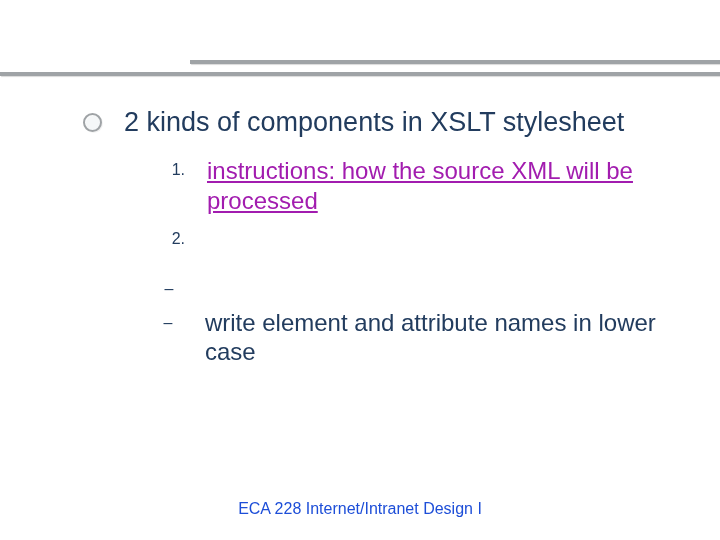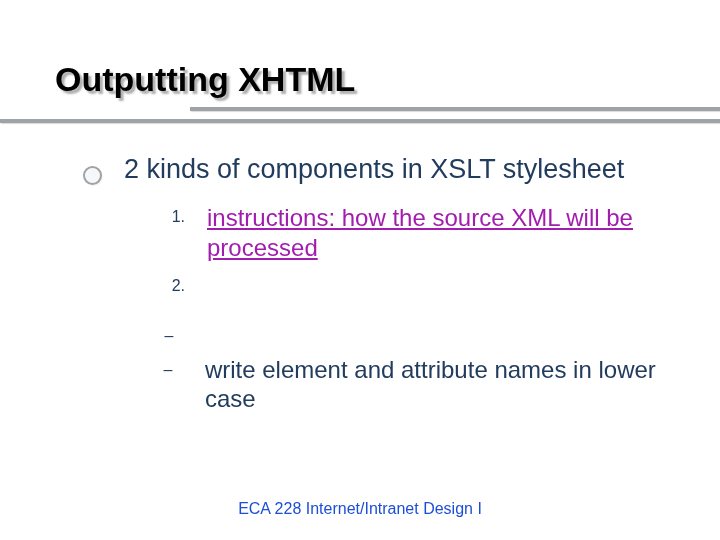--- a/index.html
+++ b/index.html
@@ -49,21 +49,21 @@
     right: 0;
     height: 4px;
     background: #9fa3a6;
     box-shadow: 1px 1px 1px rgba(0,0,0,0.15);
   }
   .content {
     padding-left: 28px;
   }
   .l1-item {
     display: flex;
-    align-items: flex-end;
+    align-items: flex-start;
     margin-top: 8px;
     margin-bottom: 18px;
   }
   .l1-bullet {
     width: 15px;
     height: 15px;
     border-radius: 50%;
     border: 2px solid #9fa3a6;
     background: #f5f7f8;
     flex: 0 0 auto;
@@ -126,21 +126,20 @@
     text-align: center;
     font-size: 16px;
     color: #1d4ed8;
   }
   .bold { font-weight: bold; }
 </style>
 </head>
 <body>
 
 <div class="slide">
-  <h1 class="title">Outputting XHTML</h1>
   <div class="title-underline">
     <div class="line-short"></div>
     <div class="line-long"></div>
   </div>
 
   <div class="content">
 
     <div class="l1-item">
       <div class="l1-bullet"></div>
       <div class="l1-text">2 kinds of components in XSLT stylesheet</div>

